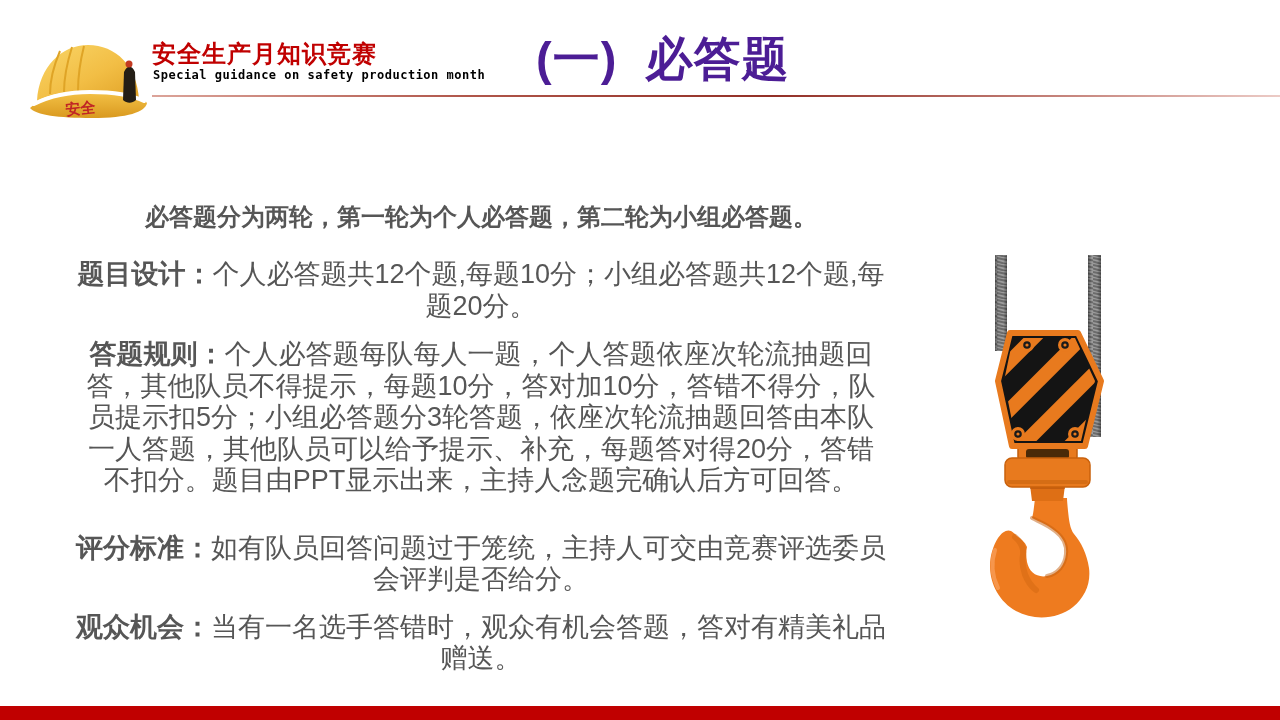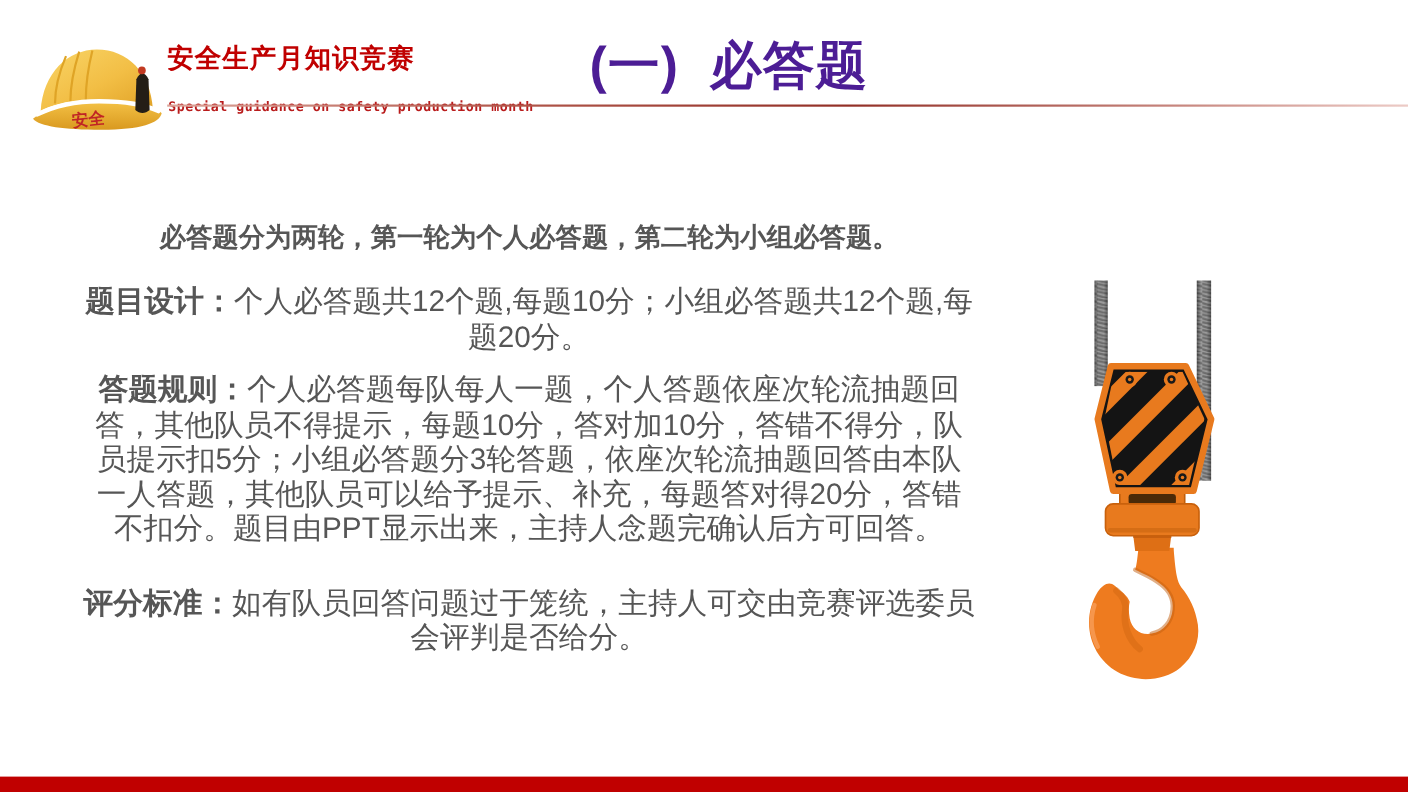--- a/index.html
+++ b/index.html
@@ -8,23 +8,23 @@
     background:#ffffff; overflow:hidden;
     font-family:"Liberation Sans", sans-serif;
   }
   
   .helmet{ position:absolute; left:28px; top:38px; width:122px; height:86px; }
   .header-title{
     position:absolute; left:152px; top:40px;
     font-size:24px; font-weight:bold; color:#C00000; line-height:28px; letter-spacing:1px;text-align:right;
   }
   .header-subtitle{
-    position:absolute; left:153px; top:90px;
+    position:absolute; left:153px; top:68px;
     font-family:"DejaVu Sans Mono", monospace;
-    font-size:12px; font-weight:bold; color:#b91c1c; letter-spacing:0.5px;
+    font-size:12px; font-weight:bold; color:#000000; letter-spacing:0.5px;
   }
   .header-line{
     position:absolute; left:152px; right:0; top:95px; height:2px;
     background:linear-gradient(90deg,#dca49a 0%,#b0564a 28%,#922f26 55%,#c88880 82%,#eccbc6 100%);
   }
   .slide-title{
     position:absolute; left:536px; top:32px;
     font-size:47px; line-height:54px; font-weight:900; color:#4c1d95;
     letter-spacing:1px; white-space:pre;
   }
@@ -79,20 +79,21 @@
   <div class="content">
     <p class="lead">必答题分为两轮，第一轮为个人必答题，第二轮为小组必答题。</p>
 
     <p class="section"><span class="label">题目设计：</span><span>个人必答题共12个题,每题10分；小组必答题共12个题,每题20分。</span></p>
 
     <p class="section"><span class="label">答题规则：</span><span>个人必答题每队每人一题，个人答题依座次轮流抽题回答，其他队员不得提示，每题10分，答对加10分，答错不得分，队员提示扣5分；小组必答题分3轮答题，依座次轮流抽题回答由本队一人答题，其他队员可以给予提示、补充，每题答对得20分，答错不扣分。题目由PPT显示出来，主持人念题完确认后方可回答。</span></p>
 
 
     <p class="section"><span class="label">评分标准：</span><span>如有队员回答问题过于笼统，主持人可交由竞赛评选委员会评判是否给分。</span></p>
 
+    <p class="section"><span class="label">观众机会：</span><span>当有一名选手答错时，观众有机会答题，答对有精美礼品赠送。</span></p>
   </div>
 
   <svg class="hook" viewBox="0 0 130 385" aria-hidden="true">
     <defs>
       <pattern id="braid" width="12" height="7" patternUnits="userSpaceOnUse">
         <rect width="12" height="7" fill="#9c9c9c"></rect>
         <path d="M0,1 L12,3.5 M0,4.5 L12,8" stroke="#6b6b6b" stroke-width="2"></path>
       </pattern>
       <linearGradient id="cshade" x1="0" y1="0" x2="1" y2="0">
         <stop offset="0" stop-color="#000" stop-opacity="0.40"></stop>

